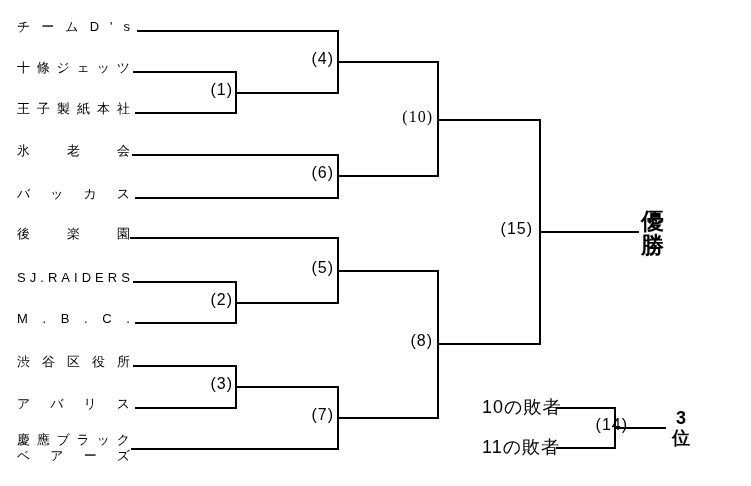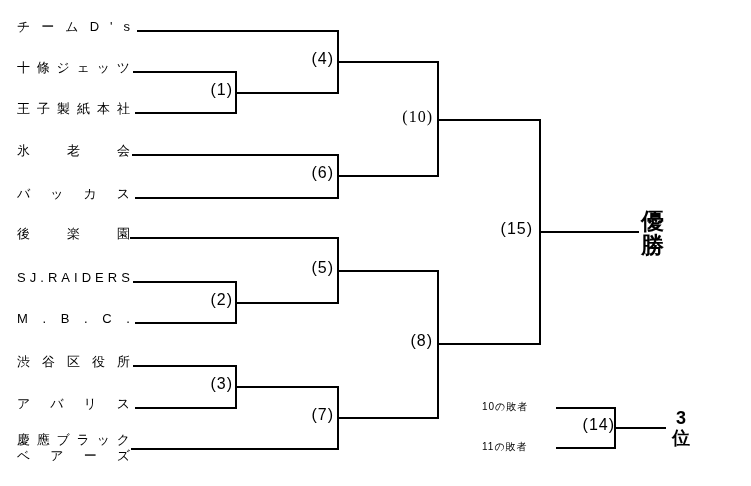--- a/index.html
+++ b/index.html
@@ -11,21 +11,21 @@
   .hline,.vline{position:absolute;background:#000;}
   .hline{height:2px;}
   .vline{width:2px;}
   .team-label{position:absolute;left:17px;width:113px;font-size:13px;}
   .jline{display:flex;justify-content:space-between;height:13px;line-height:13px;white-space:pre;}
   .jline + .jline{margin-top:3px;}
   .match-label{
     position:absolute;width:60px;font-size:16px;line-height:18px;
     letter-spacing:1px;text-align:right;white-space:nowrap;
   }
-  .loser-label{position:absolute;left:482px;font-size:10px;line-height:14px;letter-spacing:1px;white-space:nowrap;}
+  .loser-label{position:absolute;left:482px;font-size:18px;line-height:14px;letter-spacing:1px;white-space:nowrap;}
   .champion{
     position:absolute;left:641px;top:209px;width:27px;
     font-size:23px;font-weight:bold;line-height:24px;word-break:break-all;
   }
   .third-place{
     position:absolute;left:668px;top:408px;width:26px;text-align:center;
     font-size:18px;font-weight:bold;line-height:20px;word-break:break-all;
   }
 </style>
 </head>
@@ -108,21 +108,21 @@
   <div id="matches-layer">
       <div class="match-label" style="left: 173px; top: 81px;">(1)</div>
       <div class="match-label" style="left: 173px; top: 291px;">(2)</div>
       <div class="match-label" style="left: 173px; top: 375px;">(3)</div>
       <div class="match-label" style="left: 274px; top: 50px;">(4)</div>
       <div class="match-label" style="left: 274px; top: 259px;">(5)</div>
       <div class="match-label" style="left: 274px; top: 164px;">(6)</div>
       <div class="match-label" style="left: 274px; top: 406px;">(7)</div>
       <div class="match-label" style="left: 373px; top: 108px; font-family: Liberation Serif, serif;">(10)</div>
       <div class="match-label" style="left: 373px; top: 332px;">(8)</div>
-      <div class="match-label" style="left: 555px; top: 416px;">(14)</div>
+      <div class="match-label" style="left: 568px; top: 416px;">(14)</div>
       <div class="match-label" style="left: 473px; top: 220px;">(15)</div>
     </div>
 
   <div class="loser-label" style="top:400px">10の敗者</div>
   <div class="loser-label" style="top:440px">11の敗者</div>
 
   <div class="champion">優勝</div>
   <div class="third-place">3位</div>
 </div>
 

